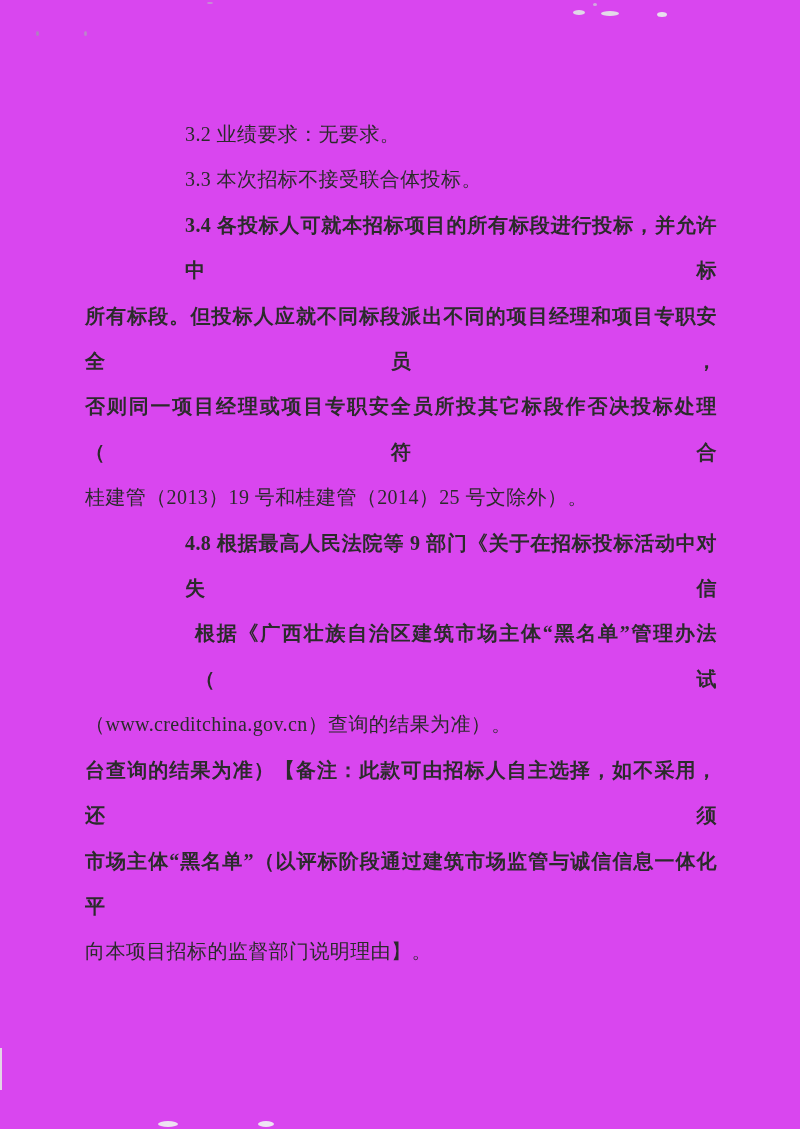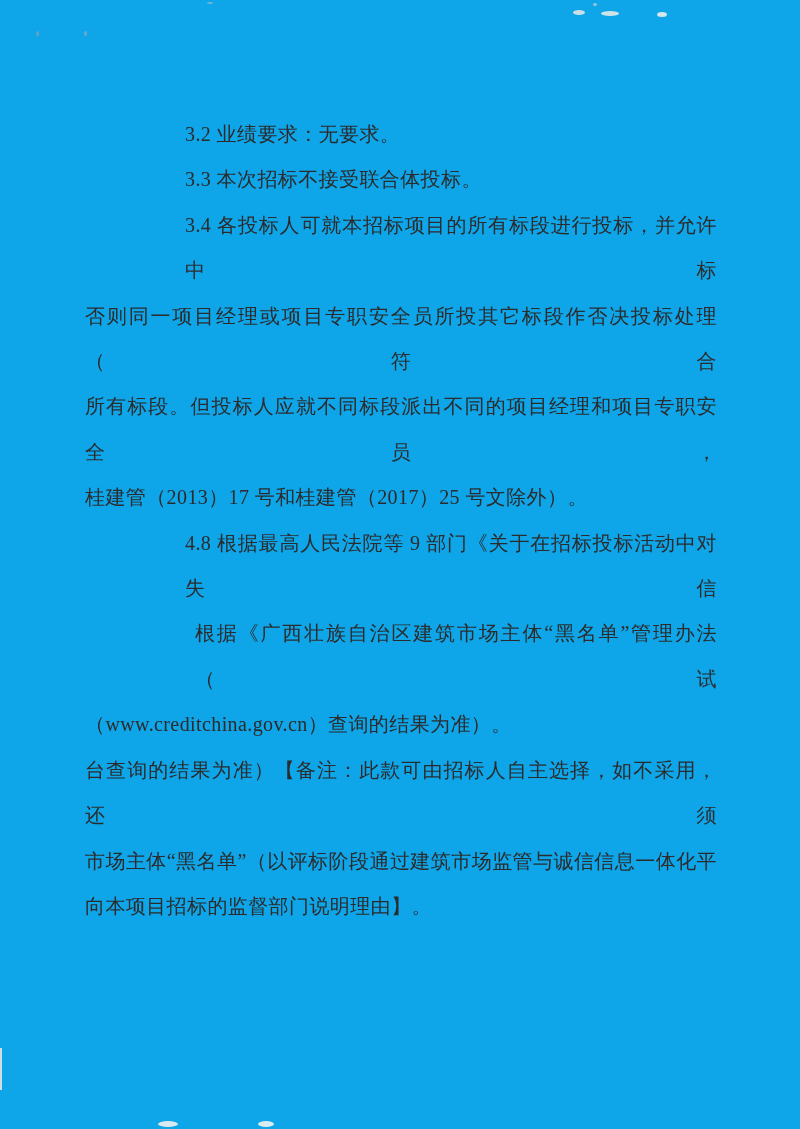--- a/index.html
+++ b/index.html
@@ -3,21 +3,21 @@
 <meta charset="utf-8">
 <style>
   html, body {
     margin: 0; padding: 0;
     background: #ffffff;
   }
   .page {
     position: relative;
     width: 800px;
     height: 1129px;
-    background: #0ea5e9;
+    background: #d946ef;
     overflow: hidden;
     font-family: "Liberation Serif", "DejaVu Serif", serif;
     color: #2b2b2b;
   }
   .doc {
     position: absolute;
     left: 85px;
     top: 112px;
     width: 632px;
   }
@@ -25,20 +25,21 @@
     font-size: 20px;
     line-height: 45.4px;
     min-height: 45.4px;
     letter-spacing: 0.4px;
     white-space: normal;
   }
   
   .fill {
     text-align: justify;
     text-align-last: justify;
+    font-weight: bold;
   }
   
   .ind  { padding-left: 100px; }
   .ind2 { padding-left: 110px; }
   
   .speck {
     position: absolute;
     border-radius: 50%;
     pointer-events: none;
   }
@@ -56,23 +57,23 @@
   <div class="speck" style="left:601px; top:11px; width:18px; height:5px;  background:#e3eae7; opacity:.9;"></div>
   <div class="speck" style="left:657px; top:12px; width:10px; height:5px;  background:#e9eeec; opacity:.9;"></div>
   <div class="speck" style="left:0;    top:1048px; width:2px; height:42px; background:#e3e3e3; border-radius:0; opacity:.9;"></div>
   <div class="speck" style="left:158px; top:1121px; width:20px; height:6px; background:#eef2f1; opacity:.9;"></div>
   <div class="speck" style="left:258px; top:1121px; width:16px; height:6px; background:#f0f4f3; opacity:.9;"></div>
 
   <div class="doc">
     <div class="line ind">3.2 业绩要求：无要求。</div>
     <div class="line ind">3.3 本次招标不接受联合体投标。</div>
     <div class="line ind fill">3.4 各投标人可就本招标项目的所有标段进行投标，并允许中标</div>
+    <div class="line fill">所有标段。但投标人应就不同标段派出不同的项目经理和项目专职安全员，</div>
     <div class="line fill">否则同一项目经理或项目专职安全员所投其它标段作否决投标处理（符合</div>
-    <div class="line fill">所有标段。但投标人应就不同标段派出不同的项目经理和项目专职安全员，</div>
-    <div class="line">桂建管（2013）17 号和桂建管（2017）25 号文除外）。</div>
+    <div class="line">桂建管（2013）19 号和桂建管（2014）25 号文除外）。</div>
     <div class="line ind fill">4.8 根据最高人民法院等 9 部门《关于在招标投标活动中对失信</div>
     <div class="line ind2 fill">根据《广西壮族自治区建筑市场主体“黑名单”管理办法（试</div>
     <div class="line">（www.creditchina.gov.cn）查询的结果为准）。</div>
     <div class="line fill">台查询的结果为准）【备注：此款可由招标人自主选择，如不采用，还须</div>
     <div class="line fill">市场主体“黑名单”（以评标阶段通过建筑市场监管与诚信信息一体化平</div>
     <div class="line">向本项目招标的监督部门说明理由】。</div>
 
   </div>
 
 </div>

